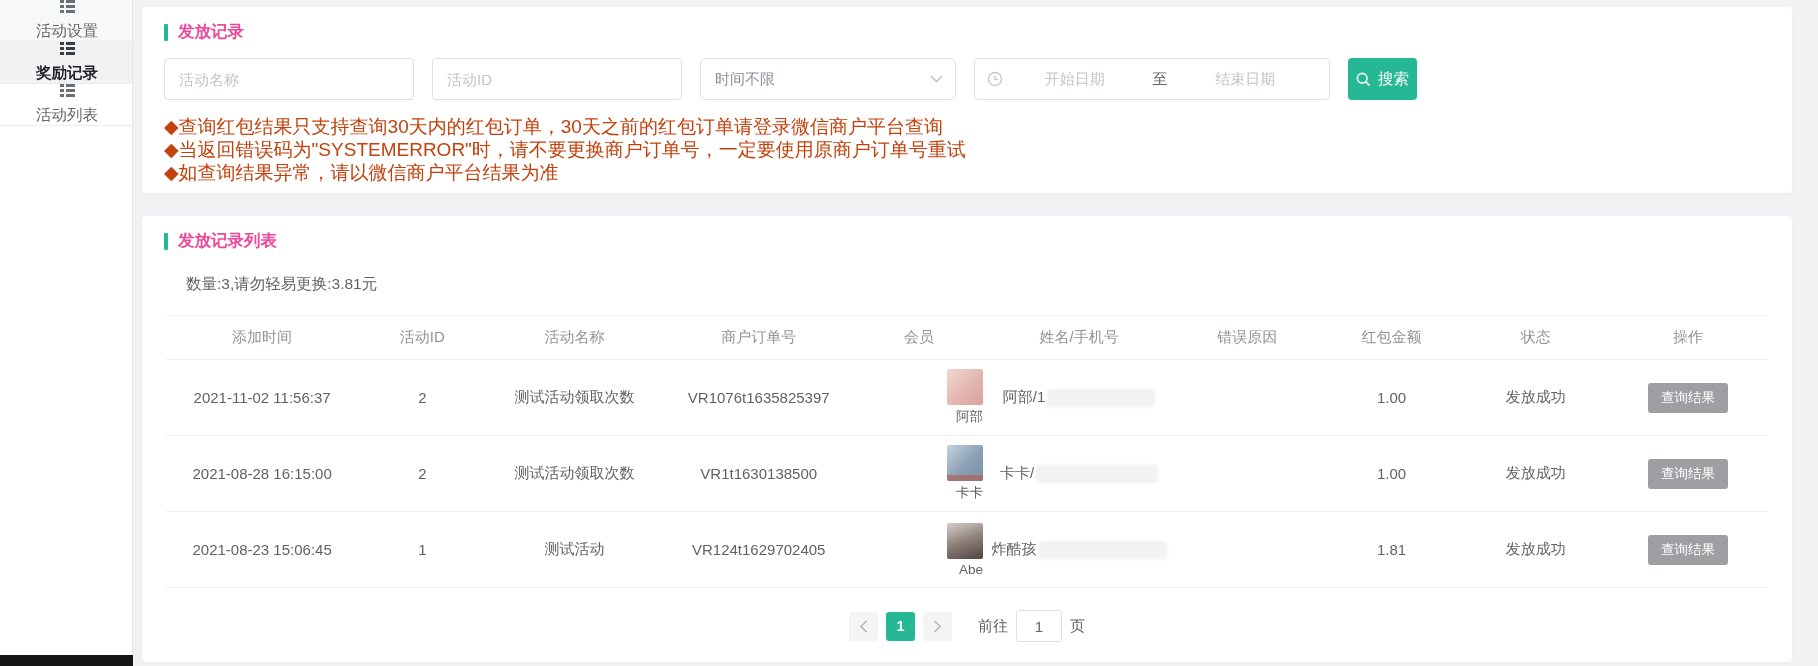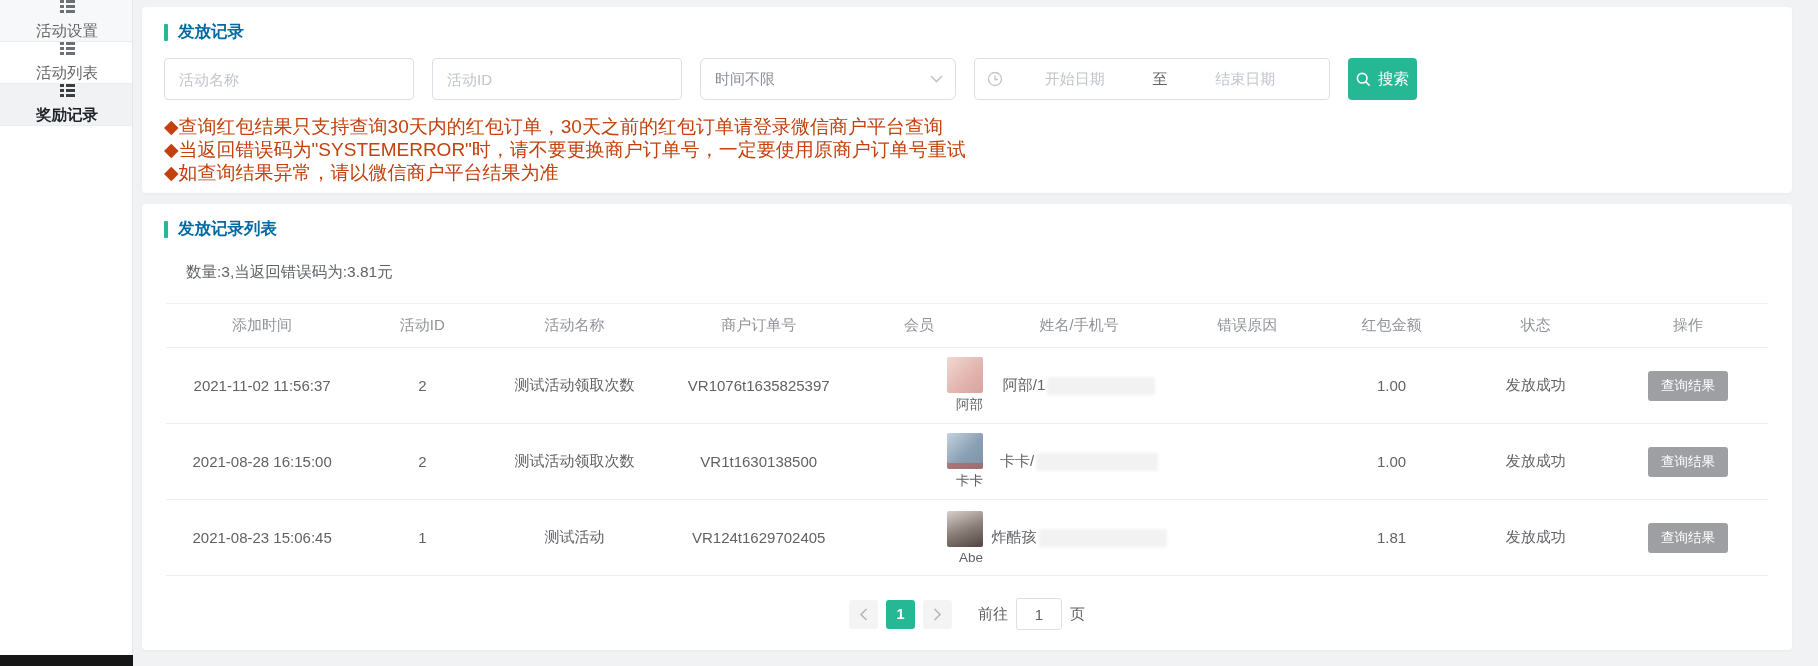--- a/index.html
+++ b/index.html
@@ -29,24 +29,24 @@
   .sidebar-bottom-strip {
     position:absolute; bottom:0; left:0; width:133px; height:11px; background:#161616;
   }
   
   .main { position:absolute; left:134px; top:0; width:1684px; height:666px; }
   .card {
     position:absolute; left:8px; width:1650px; background:#fff;
     border-radius:4px; box-shadow:0 1px 3px rgba(0,0,0,0.04);
   }
   .card-records { top:7px; height:186px; padding:14px 22px; }
-  .card-list { top:204px; height:446px; padding:14px 22px; }
+  .card-list { top:216px; height:446px; padding:14px 22px; }
   .sec-title { display:flex; align-items:center; gap:10px; }
   .green-bar { width:4px; height:17px; background:#26b795; border-radius:1px; }
-  .sec-title-text { font-size:16.5px; font-weight:bold; color:#0369a1; }
+  .sec-title-text { font-size:16.5px; font-weight:bold; color:#ec4899; }
   
   .filter-row { display:flex; align-items:center; gap:18px; margin:15px 0 0 0; }
   .f-input {
     height:42px; border:1px solid #dcdfe6; border-radius:4px;
     padding:0 14px; font-size:15px; color:#606266; background:#fff;
     font-family:inherit; outline:none;
   }
   .f-input::placeholder { color:#c0c4cc; }
   .inp-name { width:250px; }
   .inp-id { width:250px; }
@@ -130,42 +130,42 @@
     <svg class="side-icon ico" viewBox="0 0 15 13">
         <rect x="0" y="0" width="4" height="3"></rect>
         <rect x="6" y="0" width="9" height="3"></rect>
         <rect x="0" y="5" width="4" height="3"></rect>
         <rect x="6" y="5" width="9" height="3"></rect>
         <rect x="0" y="10" width="4" height="3"></rect>
         <rect x="6" y="10" width="9" height="3"></rect>
       </svg>
     <span>活动设置</span>
   </div>
+  <div class="side-item active">
+    <svg class="side-icon ico" viewBox="0 0 15 13">
+        <rect x="0" y="0" width="4" height="3"></rect>
+        <rect x="6" y="0" width="9" height="3"></rect>
+        <rect x="0" y="5" width="4" height="3"></rect>
+        <rect x="6" y="5" width="9" height="3"></rect>
+        <rect x="0" y="10" width="4" height="3"></rect>
+        <rect x="6" y="10" width="9" height="3"></rect>
+      </svg>
+    <span>奖励记录</span>
+  </div>
   <div class="side-item">
     <svg class="side-icon ico" viewBox="0 0 15 13">
         <rect x="0" y="0" width="4" height="3"></rect>
         <rect x="6" y="0" width="9" height="3"></rect>
         <rect x="0" y="5" width="4" height="3"></rect>
         <rect x="6" y="5" width="9" height="3"></rect>
         <rect x="0" y="10" width="4" height="3"></rect>
         <rect x="6" y="10" width="9" height="3"></rect>
       </svg>
     <span>活动列表</span>
   </div>
-  <div class="side-item active">
-    <svg class="side-icon ico" viewBox="0 0 15 13">
-        <rect x="0" y="0" width="4" height="3"></rect>
-        <rect x="6" y="0" width="9" height="3"></rect>
-        <rect x="0" y="5" width="4" height="3"></rect>
-        <rect x="6" y="5" width="9" height="3"></rect>
-        <rect x="0" y="10" width="4" height="3"></rect>
-        <rect x="6" y="10" width="9" height="3"></rect>
-      </svg>
-    <span>奖励记录</span>
-  </div>
   <div class="sidebar-bottom-strip"></div>
 </div>
 
 <div class="main">
 
   <div class="card card-records">
     <div class="sec-title">
       <div class="green-bar"></div>
       <div class="sec-title-text">发放记录</div>
     </div>
@@ -203,21 +203,21 @@
       <div class="notice-line">◆如查询结果异常，请以微信商户平台结果为准</div>
     </div>
   </div>
 
   <div class="card card-list">
     <div class="sec-title">
       <div class="green-bar"></div>
       <div class="sec-title-text">发放记录列表</div>
     </div>
 
-    <div class="summary">数量:3,当返回错误码为:3.81元</div>
+    <div class="summary">数量:3,请勿轻易更换:3.81元</div>
 
     <table class="records">
       <colgroup>
         <col style="width:12%">
           <col style="width:8%">
           <col style="width:11%">
           <col style="width:12%">
         <col style="width:8%">
           <col style="width:12%">
           <col style="width:9%">

